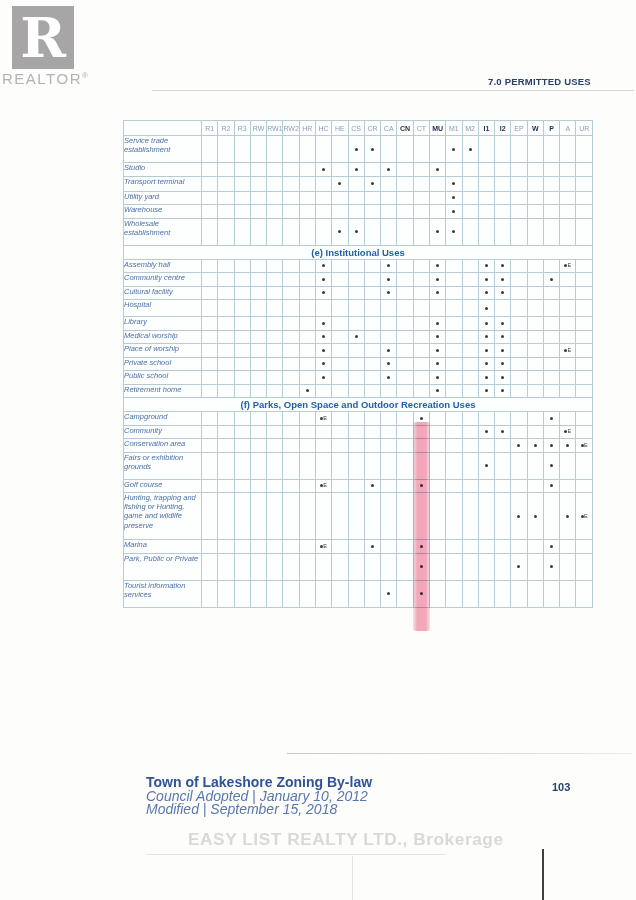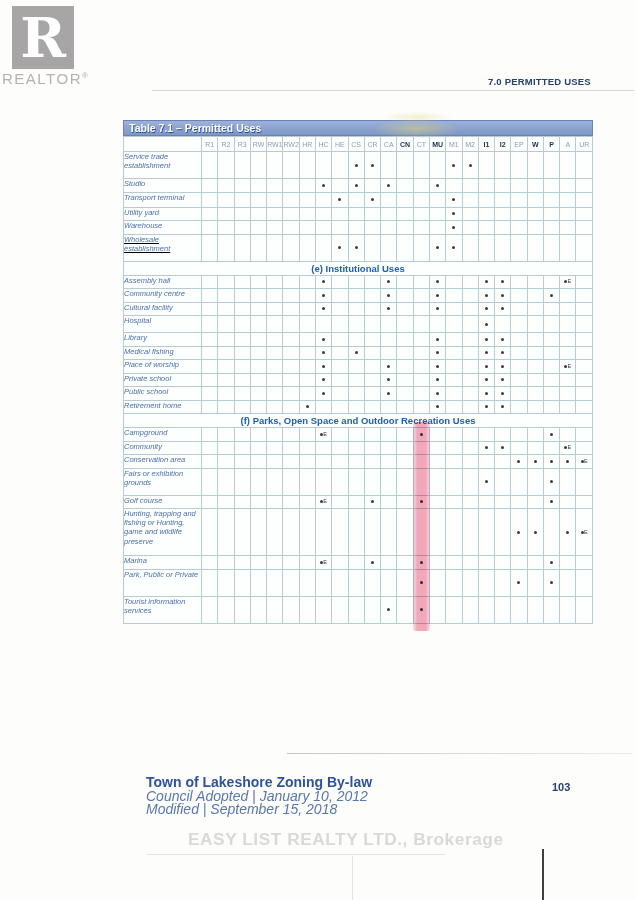--- a/index.html
+++ b/index.html
@@ -71,25 +71,20 @@
     <span class="logo-r">R</span>
   </div>
   <div class="logo-label">
     <span>REALTOR</span><sup>®</sup>
   </div>
 
   <div class="hdr-right">7.0  PERMITTED USES</div>
   <div class="hdr-rule"></div>
 
   <div class="table-wrap">
-    <div class="tbar">
-      <span>Table 7.1 – Permitted Uses</span>
-      <div class="smudge1"></div>
-      <div class="smudge2"></div>
-    </div>
     <table class="grid" id="grid">
         <colgroup>
           <col style="width: 78px;">
           <col>
           <col>
           <col>
           <col>
           <col>
           <col>
           <col>
@@ -267,21 +262,21 @@
             <td class="cell"><span class="dot"></span></td>
             <td class="cell"></td>
             <td class="cell"></td>
             <td class="cell"></td>
             <td class="cell"></td>
             <td class="cell"></td>
             <td class="cell"></td>
             <td class="cell"></td>
             <td class="cell"></td>
           </tr>
-          <tr style="height: 27px; text-decoration: underline;">
+          <tr style="height: 27px;">
             <td class="lbl">Wholesale establishment</td>
             <td class="cell"></td>
             <td class="cell"></td>
             <td class="cell"></td>
             <td class="cell"></td>
             <td class="cell"></td>
             <td class="cell"></td>
             <td class="cell"></td>
             <td class="cell"></td>
             <td class="cell"><span class="dot"></span></td>
@@ -433,21 +428,21 @@
             <td class="cell"></td>
             <td class="cell"><span class="dot"></span></td>
             <td class="cell"><span class="dot"></span></td>
             <td class="cell"></td>
             <td class="cell"></td>
             <td class="cell"></td>
             <td class="cell"></td>
             <td class="cell"></td>
           </tr>
           <tr style="height: 13.5px;">
-            <td class="lbl">Medical fishing</td>
+            <td class="lbl">Medical worship</td>
             <td class="cell"></td>
             <td class="cell"></td>
             <td class="cell"></td>
             <td class="cell"></td>
             <td class="cell"></td>
             <td class="cell"></td>
             <td class="cell"></td>
             <td class="cell"><span class="dot"></span></td>
             <td class="cell"></td>
             <td class="cell"><span class="dot"></span></td>

